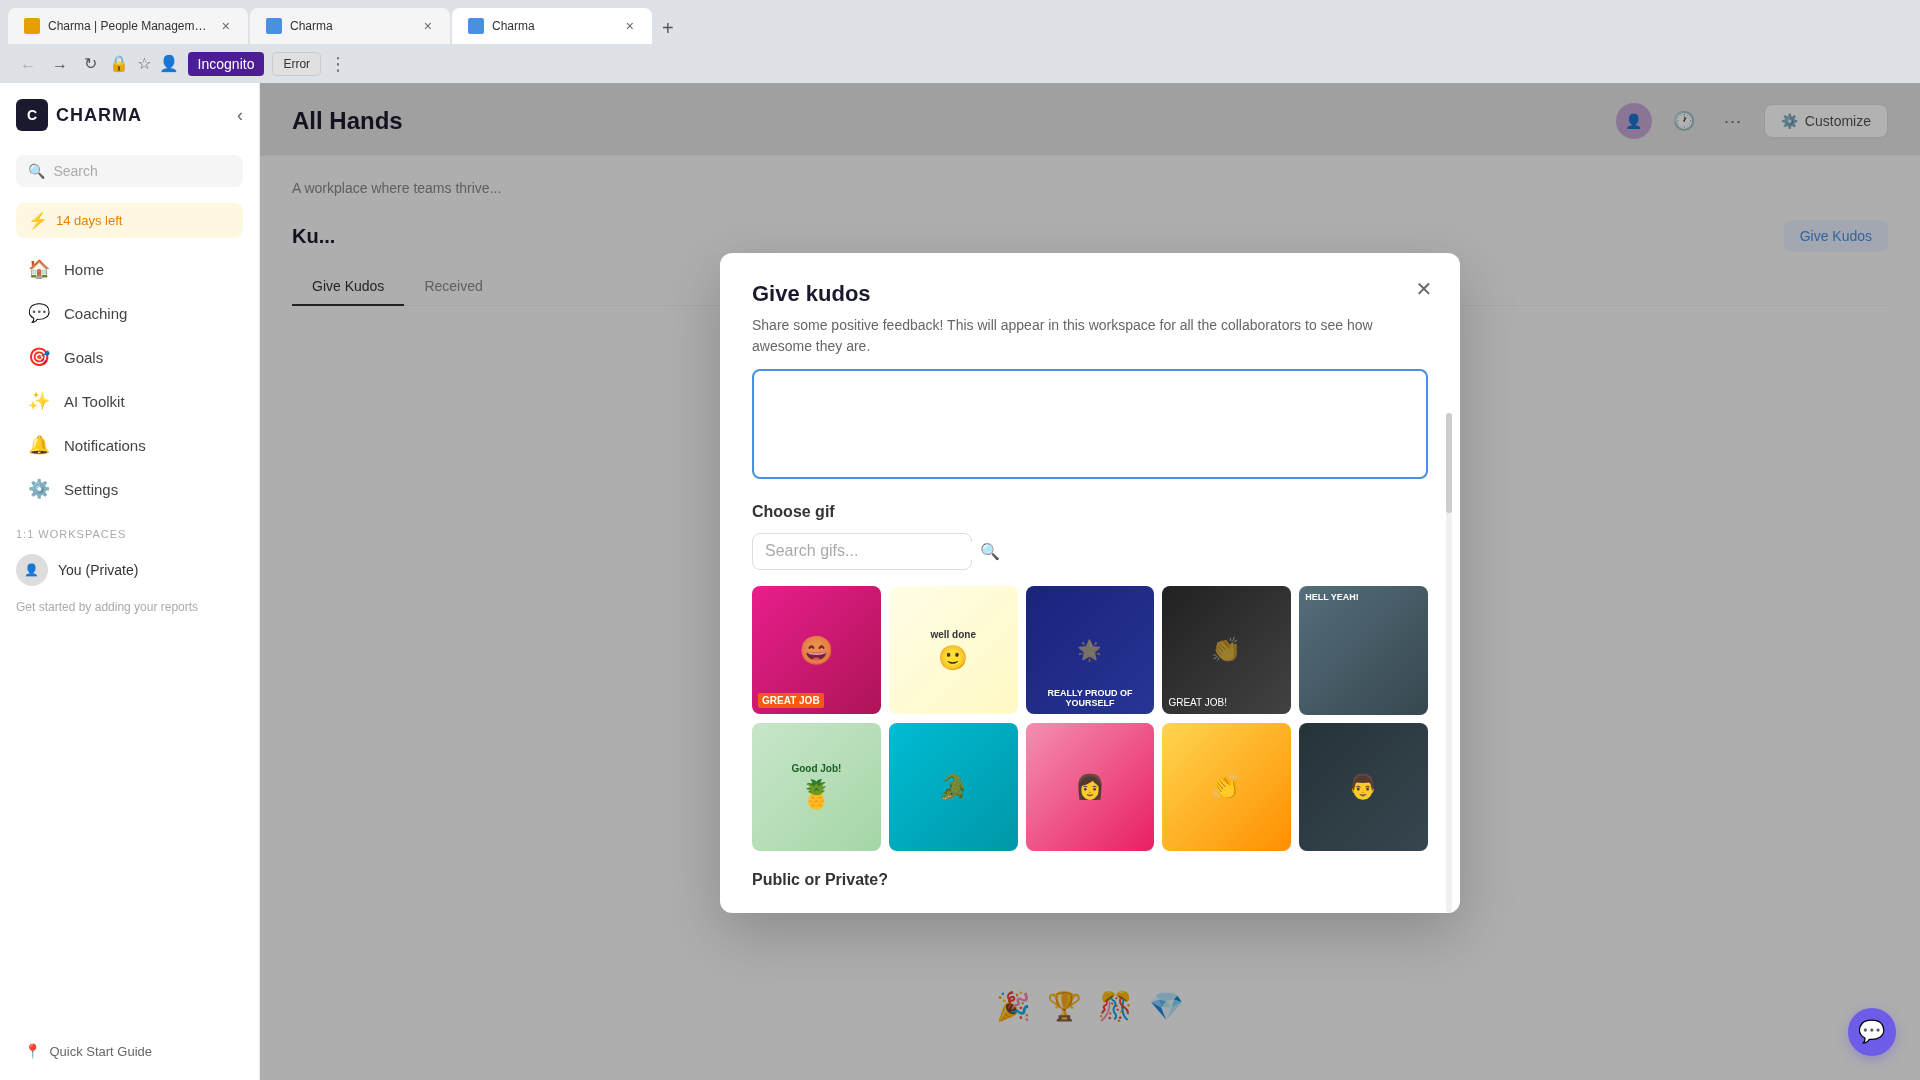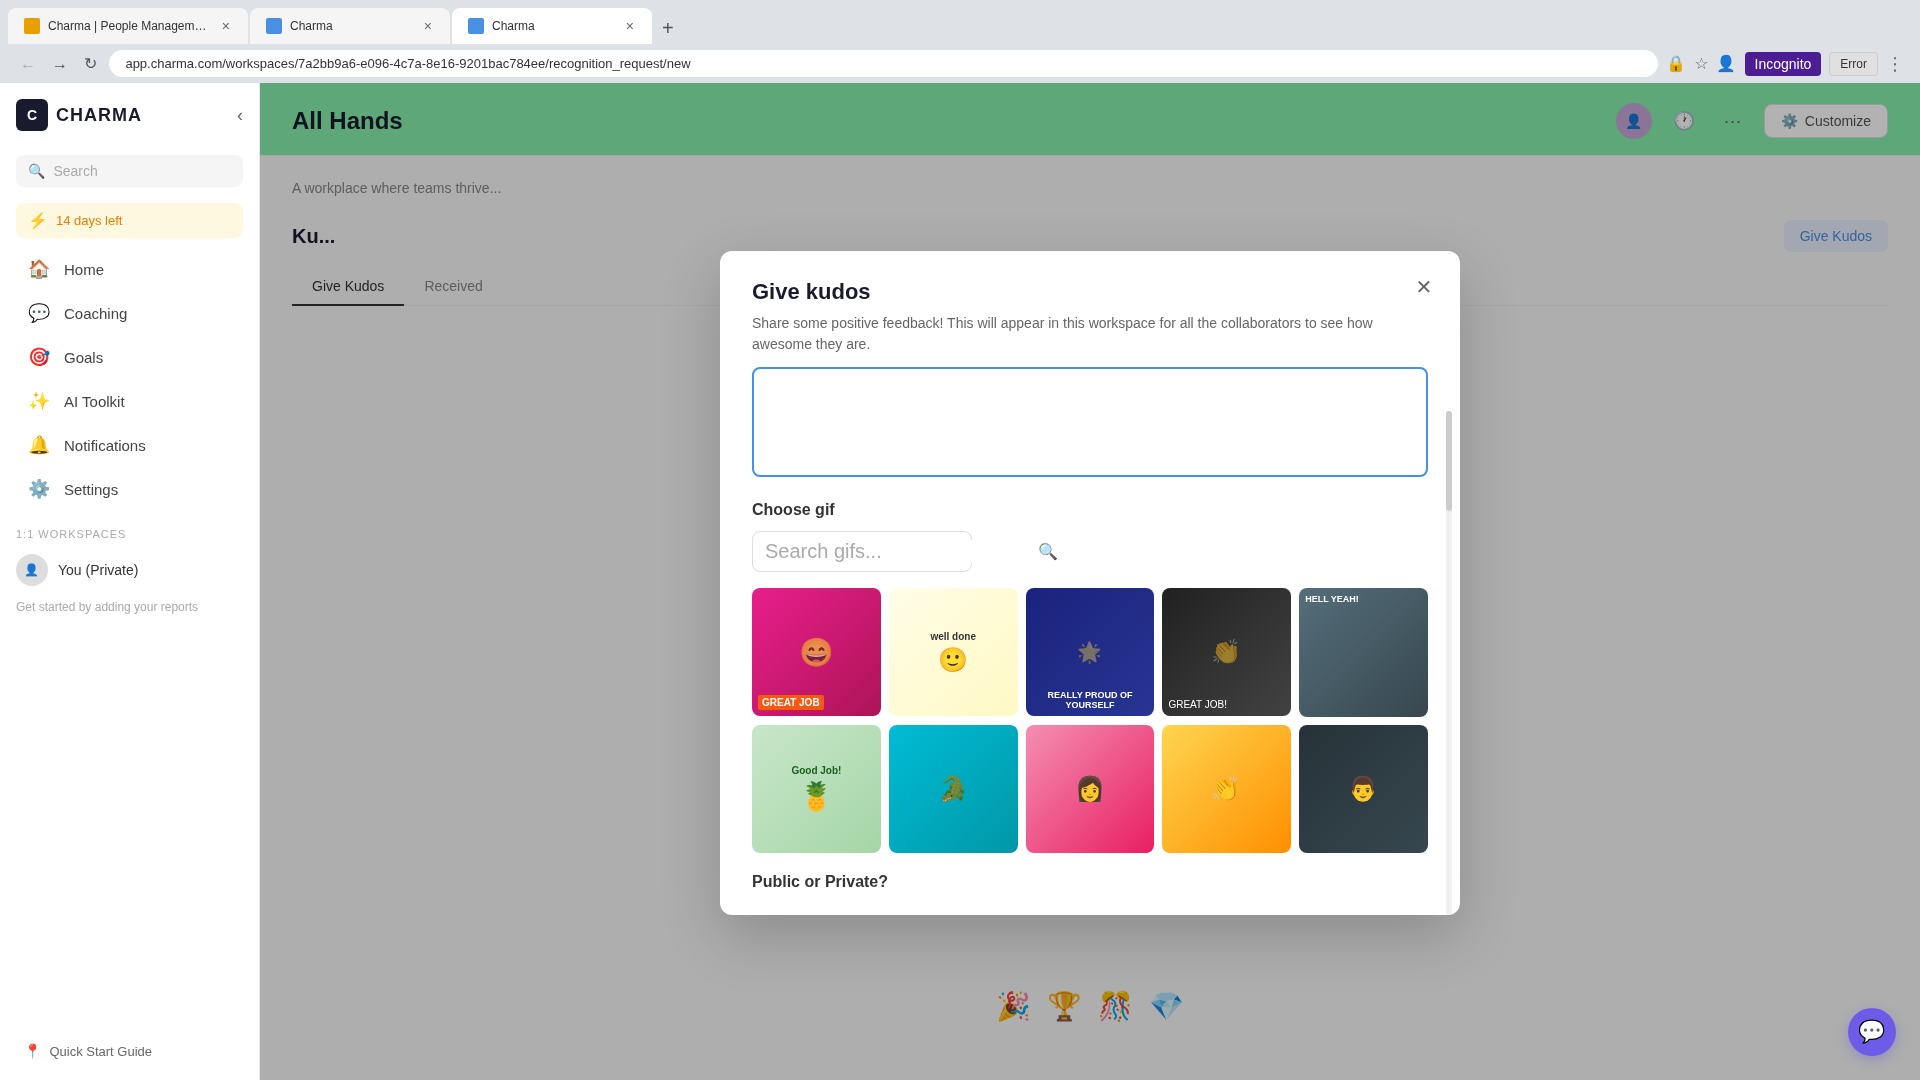--- a/index.html
+++ b/index.html
@@ -48,21 +48,21 @@
     .workspace-avatar { width: 32px; height: 32px; border-radius: 50%; background: #ddd; display: flex; align-items: center; justify-content: center; font-size: 12px; color: #666; }
     .workspace-name { font-size: 14px; color: #333; }
 
     .sidebar-bottom { margin-top: auto; padding: 16px; }
     .invite-btn { width: 100%; padding: 12px 16px; background: #fff; border: 1px solid #e0e0e0; border-radius: 10px; font-size: 14px; font-weight: 500; color: #333; cursor: pointer; display: flex; align-items: center; justify-content: center; gap: 8px; }
     .quick-start { display: flex; align-items: center; gap: 8px; padding: 8px; color: #666; font-size: 13px; cursor: pointer; }
     .quick-start-icon { font-size: 14px; }
 
     
     .main { flex: 1; background: #f9f9f9; position: relative; overflow: hidden; }
-    .main-header { padding: 20px 32px 16px; background: #86efac; border-bottom: 1px solid #eee; display: flex; align-items: center; justify-content: space-between; }
+    .main-header { padding: 20px 32px 16px; background: #e5e5e5; border-bottom: 1px solid #eee; display: flex; align-items: center; justify-content: space-between; }
     .page-title-h { font-size: 24px; font-weight: 700; color: #1a1a2e; }
     .header-actions { display: flex; align-items: center; gap: 16px; }
     .header-avatar { width: 36px; height: 36px; border-radius: 50%; background: #c8a8d8; display: flex; align-items: center; justify-content: center; color: #fff; font-size: 14px; }
     .header-icon { width: 32px; height: 32px; display: flex; align-items: center; justify-content: center; color: #666; cursor: pointer; font-size: 18px; }
     .customize-btn { display: flex; align-items: center; gap: 6px; padding: 8px 16px; background: #fff; border: 1px solid #ddd; border-radius: 8px; font-size: 14px; color: #555; cursor: pointer; }
 
     
     .modal-overlay { position: absolute; top: 0; left: 0; right: 0; bottom: 0; background: rgba(0,0,0,0.3); display: flex; align-items: center; justify-content: center; z-index: 100; }
     .modal { background: #fff; border-radius: 12px; width: 740px; max-height: 700px; overflow: hidden; position: relative; box-shadow: 0 20px 60px rgba(0,0,0,0.2); }
     .modal-header { padding: 28px 32px 12px; }
@@ -72,21 +72,21 @@
 
     .modal-body { padding: 0 32px 24px; overflow-y: auto; max-height: 560px; }
 
     
     .kudos-textarea { width: 100%; height: 110px; border: 2px solid #4a90e2; border-radius: 8px; padding: 12px; font-size: 14px; resize: none; outline: none; color: #333; }
 
     
     .gif-section { margin-top: 20px; }
     .gif-label { font-size: 16px; font-weight: 600; color: #333; margin-bottom: 12px; }
     .gif-search { display: flex; align-items: center; background: #fff; border: 1px solid #ddd; border-radius: 8px; padding: 8px 12px; gap: 8px; width: 220px; margin-bottom: 16px; }
-    .gif-search-input { border: none; outline: none; font-size: 20px; color: #333; flex: 1; }
+    .gif-search-input { border: none; outline: none; font-size: 16px; color: #333; flex: 1; }
     .gif-search-input::placeholder { color: #aaa; }
     .gif-search-icon { color: #888; font-size: 16px; }
 
     .gif-grid { display: grid; grid-template-columns: repeat(5, 1fr); gap: 8px; }
     .gif-item { border-radius: 8px; overflow: hidden; cursor: pointer; aspect-ratio: 1; display: flex; align-items: center; justify-content: center; font-size: 10px; color: #fff; font-weight: bold; text-align: center; position: relative; }
 
     
     .public-private { margin-top: 20px; font-size: 16px; font-weight: 600; color: #333; }
 
     
@@ -125,21 +125,20 @@
       <div class="tab-favicon" style="background:#4a90e2;"></div>
       <span class="tab-title">Charma</span>
       <span class="tab-close">×</span>
     </div>
     <button class="tab-new">+</button>
   </div>
   <div class="address-bar">
     <button class="nav-btn disabled">←</button>
     <button class="nav-btn">→</button>
     <button class="nav-btn">↻</button>
-    <input class="url-bar" type="text" value="app.charma.com/workspaces/7a2bb9a6-e096-4c7a-8e16-9201bac784ee/recognition_request/new" style="">
     <div class="browser-actions">
       <span style="color:#666;font-size:16px;cursor:pointer;">🔒</span>
       <span style="color:#666;font-size:16px;cursor:pointer;">☆</span>
       <span style="color:#666;font-size:16px;cursor:pointer;">👤</span>
       <span class="incognito-badge">Incognito</span>
       <span class="error-badge">Error</span>
       <span style="color:#666;font-size:18px;cursor:pointer;">⋮</span>
     </div>
   </div>
 </div>

